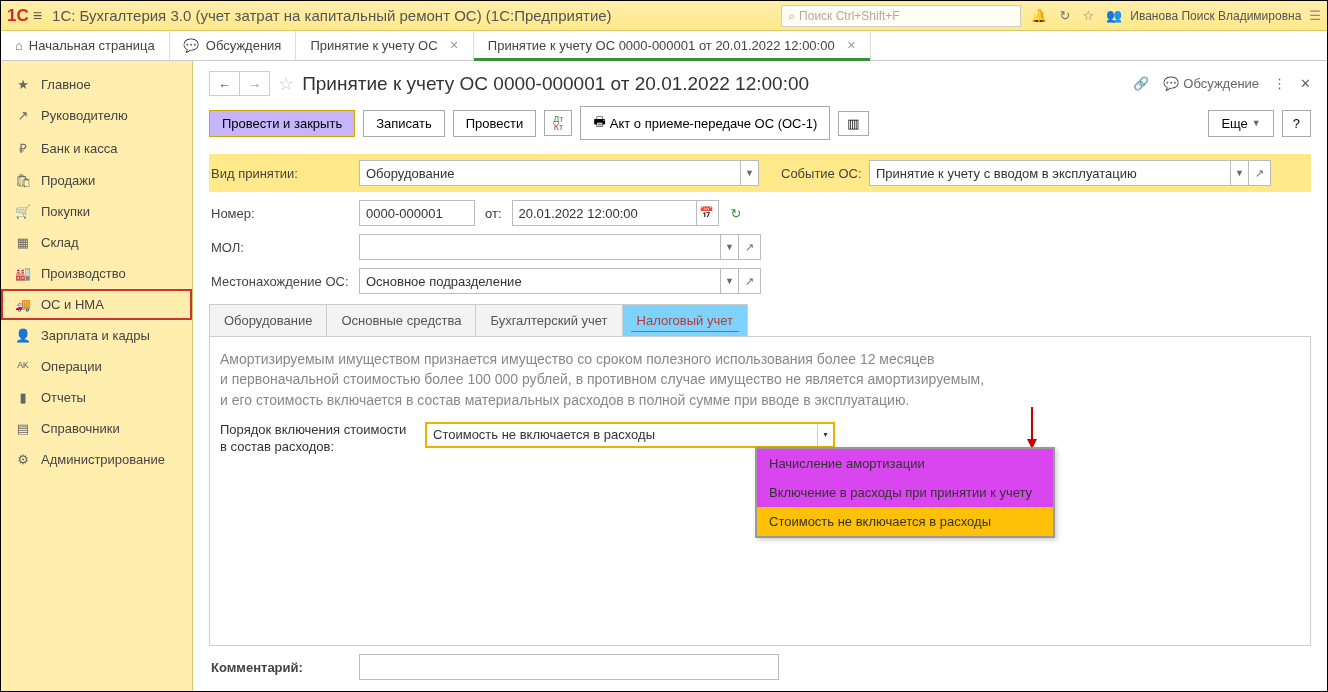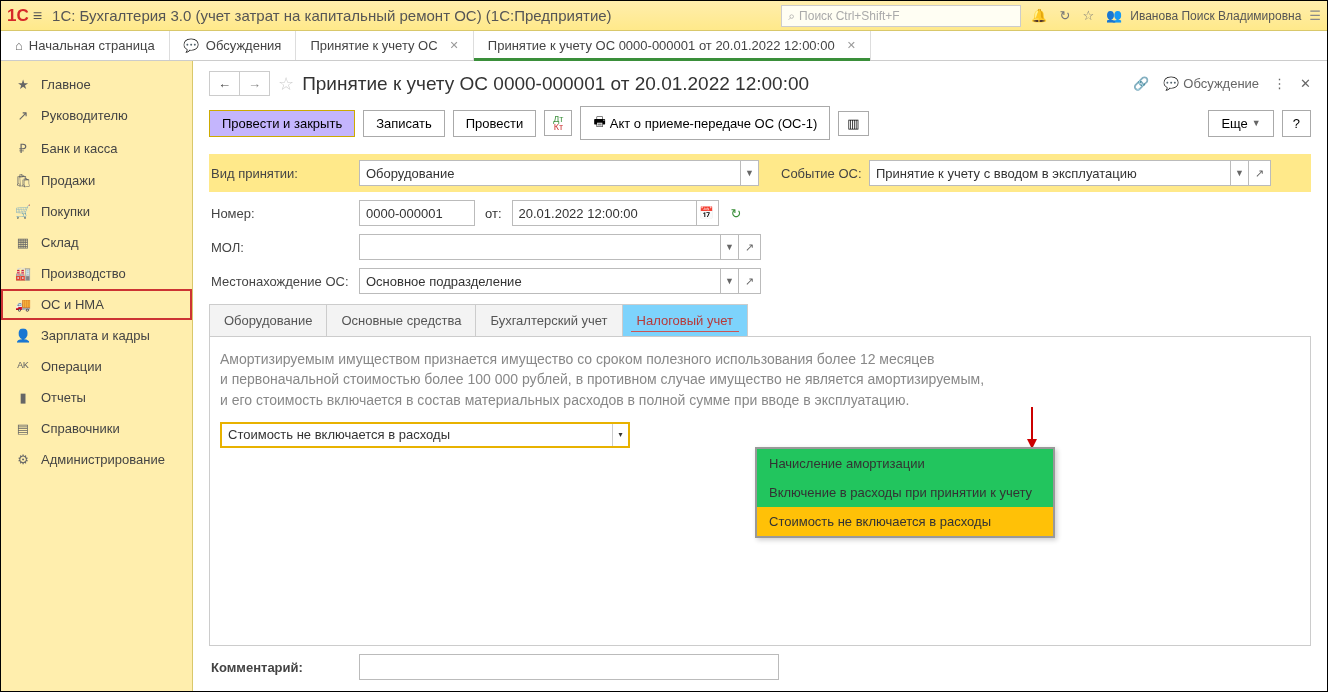--- a/index.html
+++ b/index.html
@@ -79,21 +79,21 @@
   
   .order-row { display: flex; }
   .order-label { width: 205px; font-size: 13px; color: #333; line-height: 1.3; }
   .order-select { border: 2px solid #e8b200; width: 410px; height: 26px; display: flex; align-items: center; padding: 0 6px; position: relative; font-size: 13px; }
   .order-select .drop { position: absolute; right: 0; top: 0; bottom: 0; width: 16px; border-left: 1px solid #ccc; display: flex; align-items: center; justify-content: center; font-size: 8px; cursor: pointer; }
   
   
   .arrow-svg { position: absolute; left: 817px; top: 70px; pointer-events: none; }
 
   
-  .dropdown-list { position: absolute; left: 545px; top: 110px; width: 300px; border: 2px solid #999; background: #22c55e; box-shadow: 2px 2px 5px rgba(0,0,0,0.2); z-index: 10; }
+  .dropdown-list { position: absolute; left: 545px; top: 110px; width: 300px; border: 2px solid #999; background: #d946ef; box-shadow: 2px 2px 5px rgba(0,0,0,0.2); z-index: 10; }
   .dd-item { padding: 7px 12px; font-size: 13px; cursor: pointer; }
   .dd-item.sel { background: #ffc107; }
 
   .comment-row { display: flex; align-items: center; margin-top: 8px; font-weight: bold; }
   
 </style>
 </head>
 <body>
 
 <div class="topbar">
@@ -284,20 +284,24 @@
         <div class="dtab active">Налоговый учет</div>
       </div>
 
       <div class="detail-pane">
         <div class="hint">
           <span>Амортизируемым имуществом признается имущество со сроком полезного использования более 12 месяцев</span><br>
           <span>и первоначальной стоимостью более 100 000 рублей, в противном случае имущество не является амортизируемым,</span><br>
           <span>и его стоимость включается в состав материальных расходов в полной сумме при вводе в эксплуатацию.</span>
         </div>
         <div class="order-row">
+          <div class="order-label">
+            <span>Порядок включения стоимости</span><br>
+            <span>в состав расходов:</span>
+          </div>
           <div class="order-select">
             <span>Стоимость не включается в расходы</span>
             <span class="drop">▾</span>
           </div>
         </div>
 
         <svg class="arrow-svg" width="20" height="45">
           <line x1="5" y1="0" x2="5" y2="34" stroke="#cc0000" stroke-width="2"></line>
           <polygon points="0,32 10,32 5,42" fill="#cc0000"></polygon>
         </svg>

